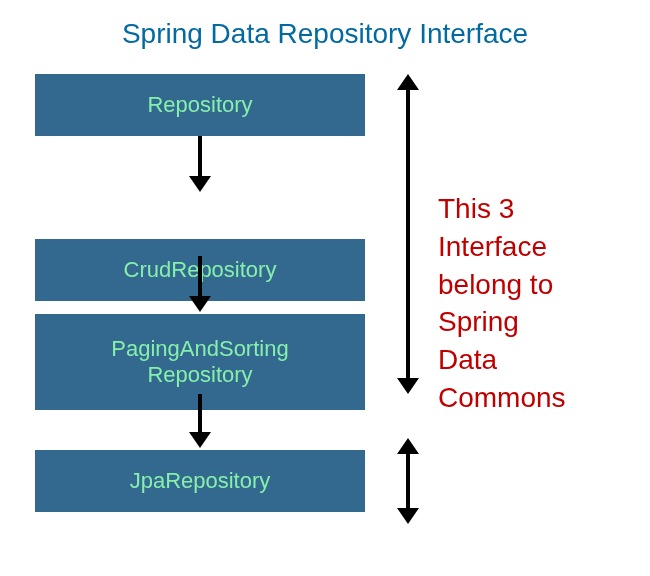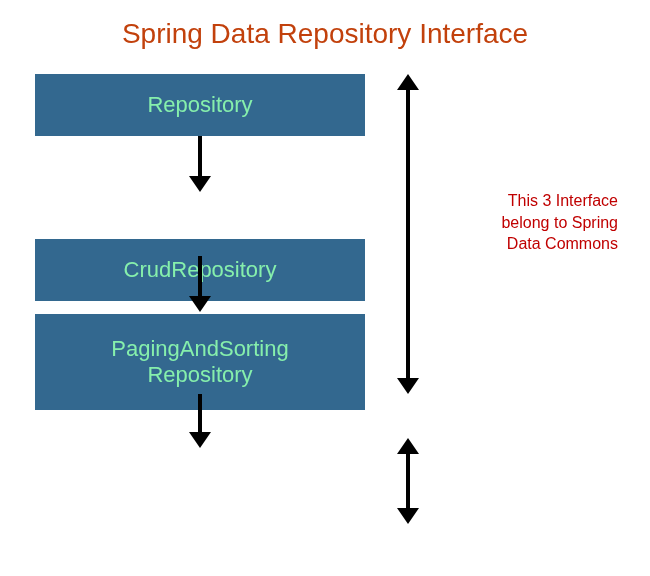--- a/index.html
+++ b/index.html
@@ -11,21 +11,21 @@
       width: 650px;
       height: 576px;
       background: #ffffff;
       font-family: "Segoe UI", "Helvetica Neue", Arial, sans-serif;
       position: relative;
     }
     .title {
       text-align: center;
       font-size: 28px;
       font-weight: 400;
-      color: #c2410c;
+      color: #0369a1;
       padding-top: 18px;
       padding-bottom: 10px;
       width: 650px;
     }
     .diagram {
       position: relative;
       width: 650px;
       height: 500px;
     }
     .box {
@@ -88,22 +88,22 @@
       left: -9px;
       width: 0;
       height: 0;
       border-left: 11px solid transparent;
       border-right: 11px solid transparent;
       border-top: 16px solid #000;
     }
     .annotation {
       position: absolute;
       color: #c00000;
-      font-size: 16px;
-      text-align: right;
+      font-size: 28px;
+      text-align: left;
       line-height: 1.35;
     }
   </style>
 </head>
 <body>
 
 <div class="title">Spring Data Repository Interface</div>
 
 <div class="diagram">
 
@@ -128,20 +128,23 @@
   <div class="box tall" style="top:254px;">
     <span style="white-space:pre-line;">PagingAndSorting
 Repository</span>
   </div>
 
   <div class="arrow-down" style="top:334px;">
     <div class="shaft" style="top:0; height:38px;"></div>
     <div class="head" style="top:38px;"></div>
   </div>
 
+  <div class="box" style="top:390px;">
+    <span>JpaRepository</span>
+  </div>
 
   <div class="bracket" style="left:406px; top:14px; height:320px;">
     <div class="head-up" style="top:0;"></div>
     <div class="shaft" style="top:14px; height:292px;"></div>
     <div class="head-down" style="top:304px;"></div>
   </div>
 
   <div class="annotation" style="left:438px; top:130px; width:180px;">
     <span style="white-space:pre-line;">This 3 Interface
 belong to Spring

